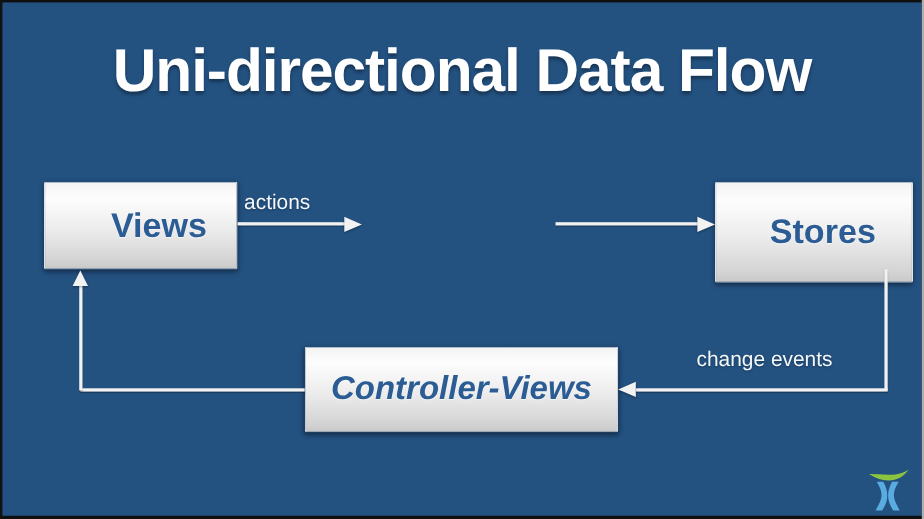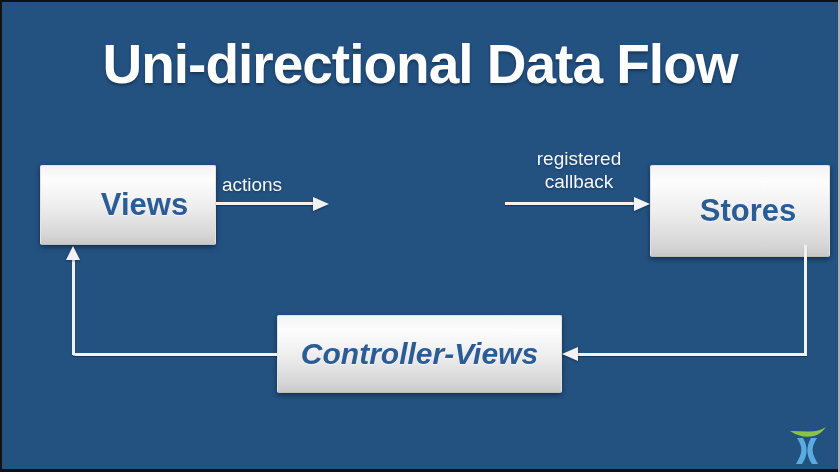--- a/index.html
+++ b/index.html
@@ -137,25 +137,25 @@
   <div class="node node-controller">
     <span>Controller-Views</span>
   </div>
 
   <div class="arrow-line line-h l-views-dispatcher"></div>
   <div class="arrow-head head-right h-views-dispatcher"></div>
   <div class="edge-label lbl-actions">actions</div>
 
   <div class="arrow-line line-h l-dispatcher-stores"></div>
   <div class="arrow-head head-right h-dispatcher-stores"></div>
-  <div class="edge-label lbl-registered-callback">registered callback</div>
 
   <div class="arrow-line line-v l-stores-down"></div>
   <div class="arrow-line line-h l-stores-controller"></div>
   <div class="arrow-head head-left h-stores-controller"></div>
+  <div class="edge-label lbl-change-events">change events</div>
 
   <div class="arrow-line line-h l-controller-left"></div>
   <div class="arrow-line line-v l-left-up"></div>
   <div class="arrow-head head-up h-left-up"></div>
 
   <svg class="logo" viewBox="0 0 40 45">
     <path d="M2,9 Q14,17 26,14 Q33,12 38,5 Q30,10 20,9.5 Q10,9 2,9 Z" style="fill:var(--logo-green)"></path>
     <path d="M9,16 C15,26 15,30 8,42 L14,42 C20,33 20,25 15,16 Z" style="fill:var(--logo-blue)"></path>
     <path d="M29,16 C23,26 23,30 30,42 L24,42 C18,33 18,25 23,16 Z" style="fill:var(--logo-blue)"></path>
   </svg>

